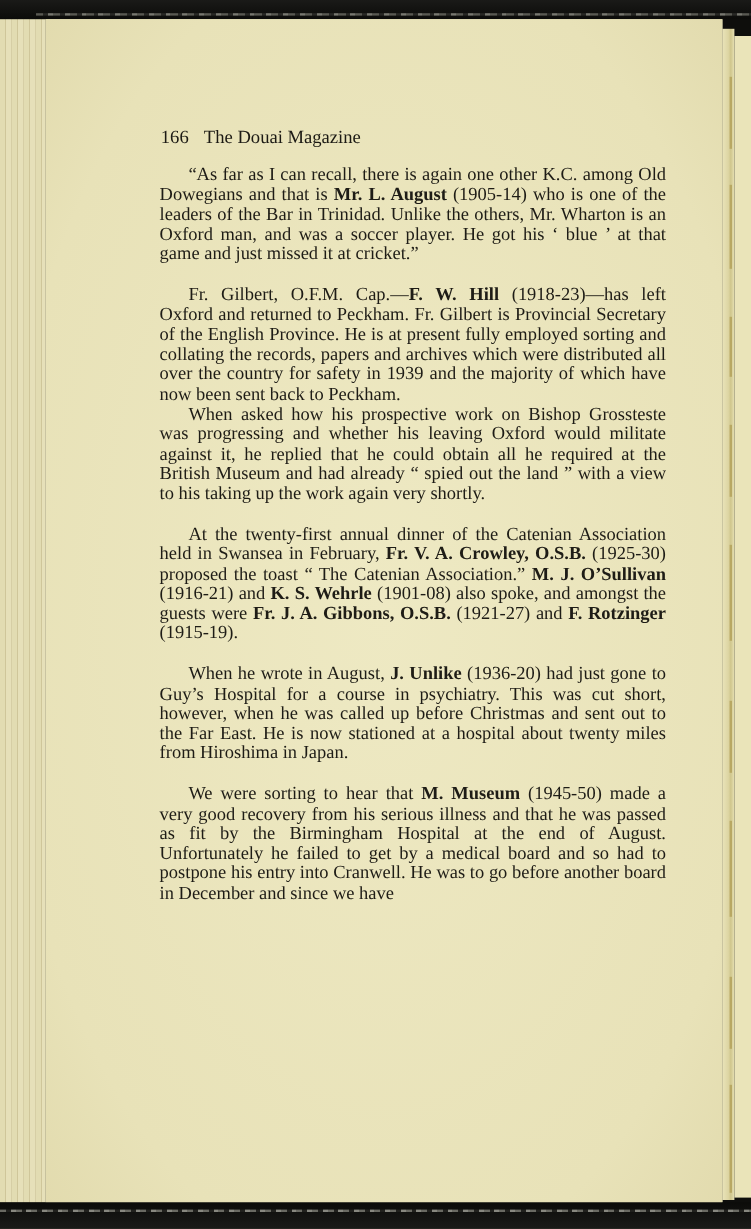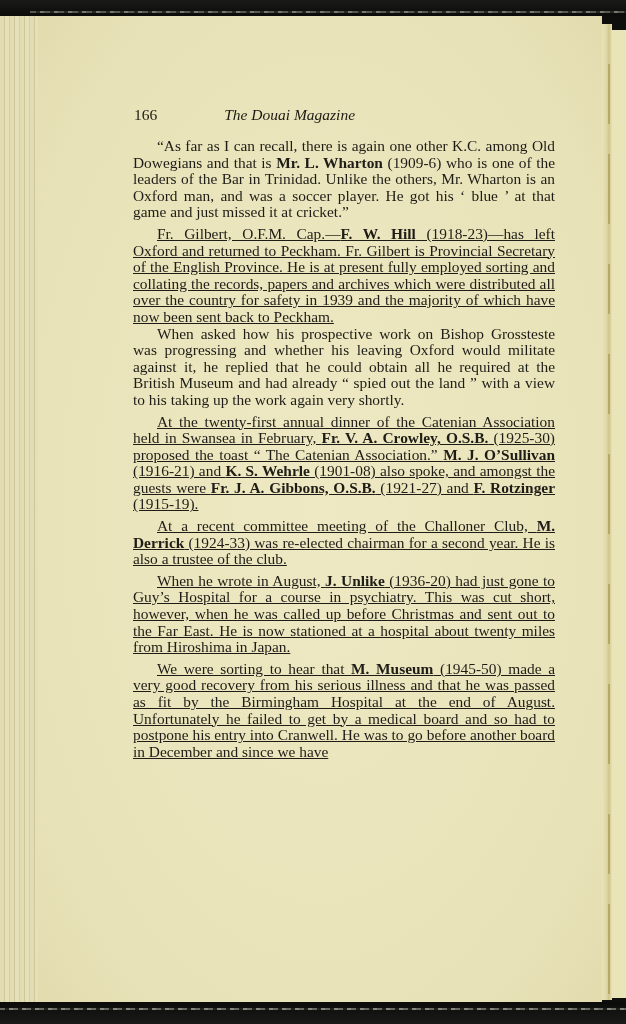--- a/index.html
+++ b/index.html
@@ -72,42 +72,39 @@
       background: #b8a863;
     }
     .header {
       position: absolute;
       left: 134px; top: 106px;
       font-size: 15.5px;
       color: #1c1a14;
       white-space: nowrap;
     }
     .header .page-number {
-      margin-right: 24px;
+      margin-right: 9px;
     }
     .header .running-title {
-      font-style: italic;
-      margin-left: 39px;
     }
     .body-text {
       position: absolute;
       left: 133px; top: 138px;
       width: 422px;
       font-size: 15.4px;
       line-height: 16.6px;
       color: #1e1c16;
       text-align: justify;
     }
     .body-text p {
       margin: 0;
       text-indent: 24px;
     }
     .body-text p.gap {
-      margin-top: 5px;
-      text-decoration: underline;
+      margin-top: 17px;
     }
     .body-text b {
       font-weight: bold;
     }
   </style>
 </head>
 <body>
 
 <div class="top-edge"></div>
 <div class="page-stack"></div>
@@ -125,22 +122,21 @@
   <span class="stitch" style="top:880px;height:90px"></span>
 </div>
 <div class="next-page"></div>
 
 <div class="header">
   <span class="page-number">166</span>
   <span class="running-title">The Douai Magazine</span>
 </div>
 
 <div class="body-text" id="body-text">
-    <p><span>“As far as I can recall, there is again one other K.C. among Old Dowegians and that is </span><b>Mr. L. Wharton</b><span> (1909-6) who is one of the leaders of the Bar in Trinidad. Unlike the others, Mr. Wharton is an Oxford man, and was a soccer player.  He got his ‘ blue ’ at that game and just missed it at cricket.”</span></p>
+    <p><span>“As far as I can recall, there is again one other K.C. among Old Dowegians and that is </span><b>Mr. L. August</b><span> (1905-14) who is one of the leaders of the Bar in Trinidad. Unlike the others, Mr. Wharton is an Oxford man, and was a soccer player.  He got his ‘ blue ’ at that game and just missed it at cricket.”</span></p>
     <p class="gap"><span>Fr. Gilbert, O.F.M. Cap.—</span><b>F. W. Hill</b><span> (1918-23)—has left Oxford and returned to Peckham.  Fr. Gilbert is Provincial Secretary of the English Province.  He is at present fully employed sorting and collating the records, papers and archives which were distributed all over the country for safety in 1939 and the majority of which have now been sent back to Peckham.</span></p>
     <p><span>When asked how his prospective work on Bishop Grossteste was progressing and whether his leaving Oxford would militate against it, he replied that he could obtain all he required at the British Museum and had already “ spied out the land ” with a view to his taking up the work again very shortly.</span></p>
     <p class="gap"><span>At the twenty-first annual dinner of the Catenian Association held in Swansea in February, </span><b>Fr. V. A. Crowley, O.S.B.</b><span> (1925-30) proposed the toast “ The Catenian Association.”  </span><b>M. J. O’Sullivan</b><span> (1916-21) and </span><b>K. S. Wehrle</b><span> (1901-08) also spoke, and amongst the guests were </span><b>Fr. J. A. Gibbons, O.S.B.</b><span> (1921-27) and </span><b>F. Rotzinger</b><span> (1915-19).</span></p>
-    <p class="gap"><span>At a recent committee meeting of the Challoner Club, </span><b>M. Derrick</b><span> (1924-33) was re-elected chairman for a second year.  He is also a trustee of the club.</span></p>
     <p class="gap"><span>When he wrote in August, </span><b>J. Unlike</b><span> (1936-20) had just gone to Guy’s Hospital for a course in psychiatry.  This was cut short, however, when he was called up before Christmas and sent out to the Far East.  He is now stationed at a hospital about twenty miles from Hiroshima in Japan.</span></p>
     <p class="gap"><span>We were sorting to hear that </span><b>M. Museum</b><span> (1945-50) made a very good recovery from his serious illness and that he was passed as fit by the Birmingham Hospital at the end of August.  Unfortunately he failed to get by a medical board and so had to postpone his entry into Cranwell.  He was to go before another board in December and since we have</span></p>
   </div>
 
 <div class="bottom-edge"></div>
 
 </body></html>

